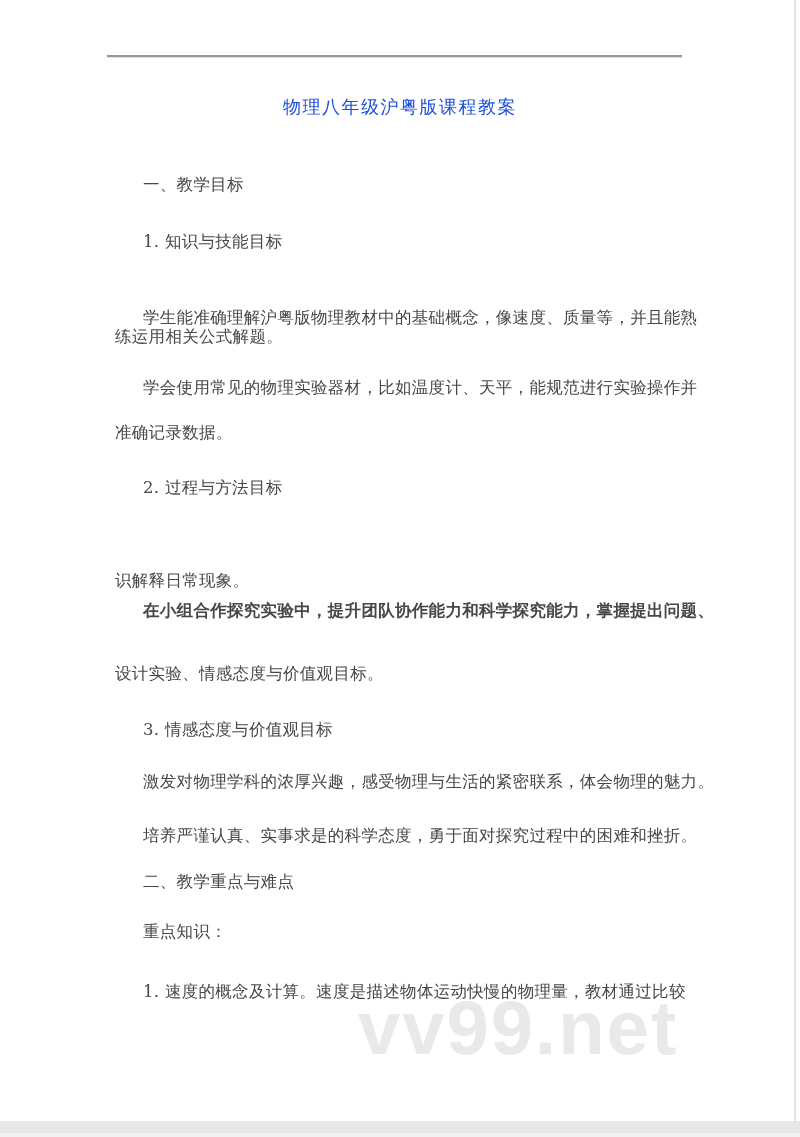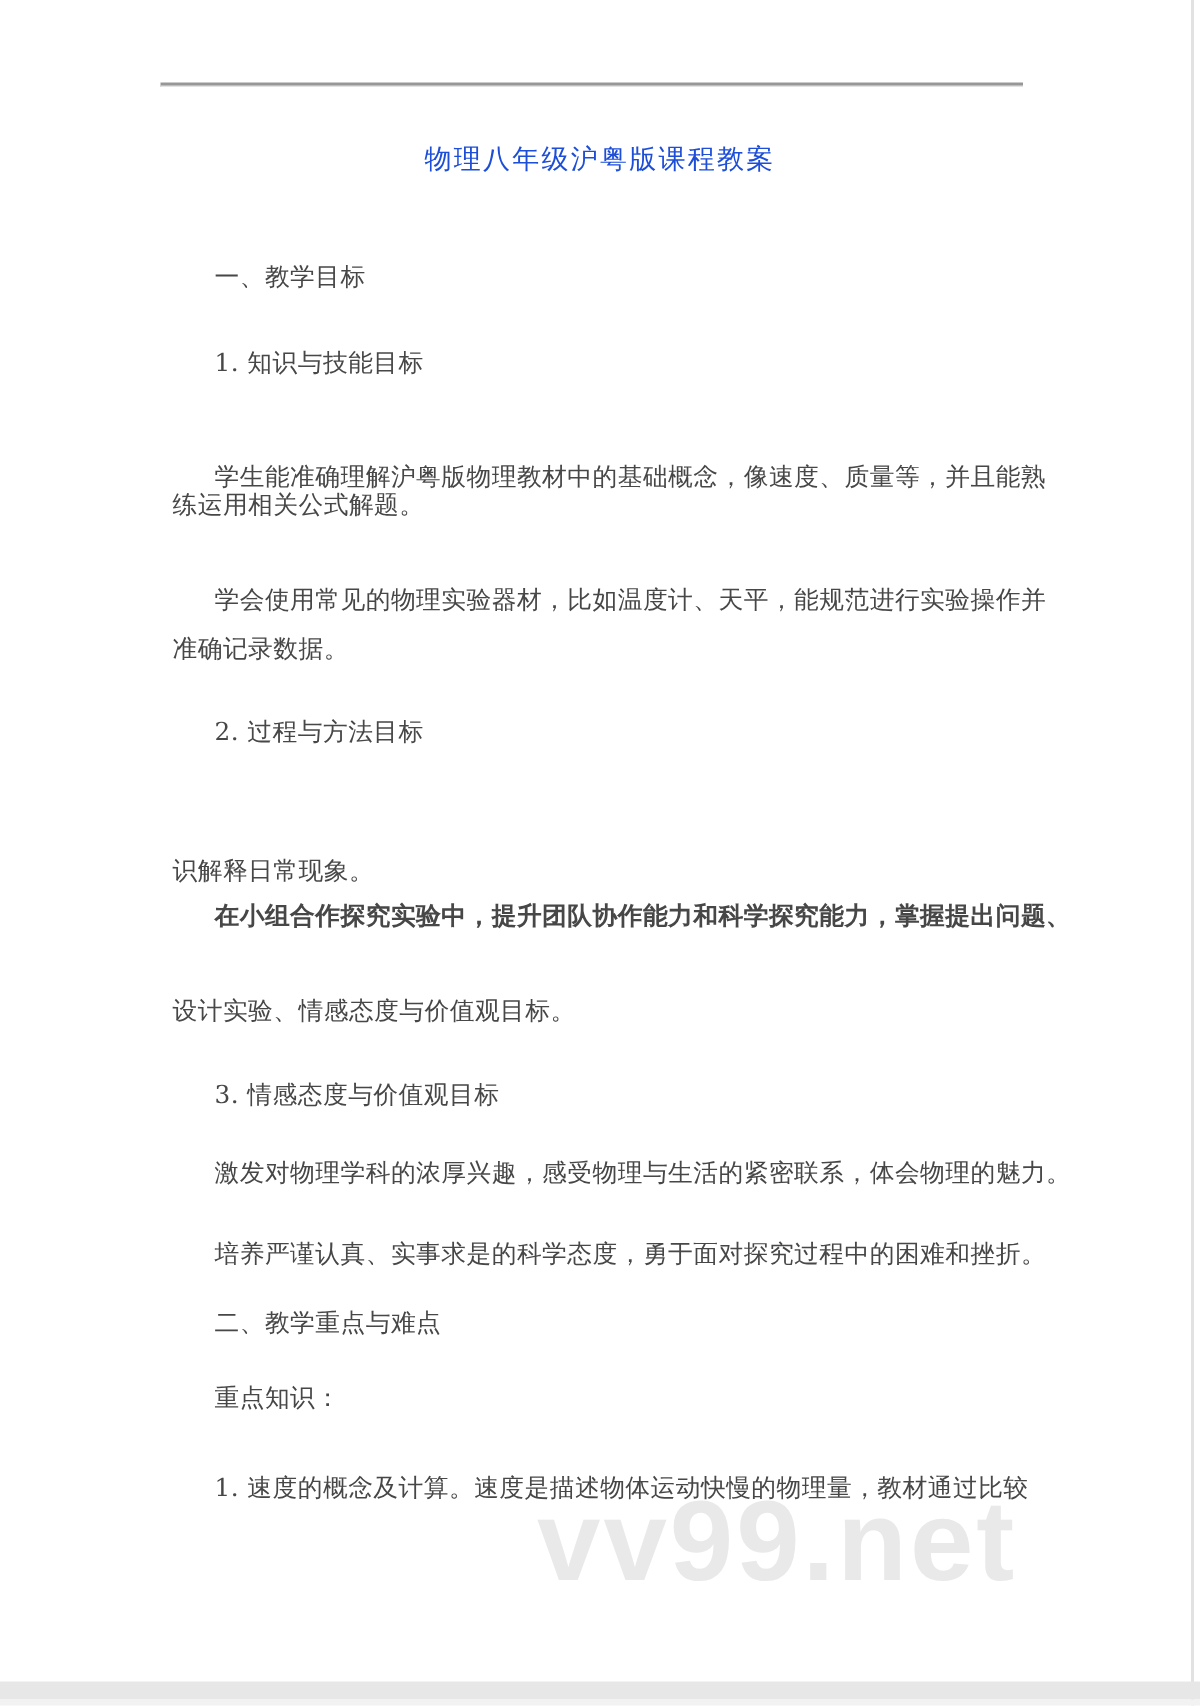--- a/index.html
+++ b/index.html
@@ -52,21 +52,21 @@
 <div class="page">
   <div class="top-rule"></div>
   <div class="right-edge"></div>
   <div class="watermark">vv99.net</div>
   <div id="text-layer">
       <div class="line title" style="top: 95px;">物理八年级沪粤版课程教案</div>
       <div class="line first" style="top: 176px;">一、教学目标</div>
       <div class="line first" style="top: 233px;">1. 知识与技能目标</div>
       <div class="line first" style="top: 284px; margin-top: 25px;">学生能准确理解沪粤版物理教材中的基础概念，像速度、质量等，并且能熟</div>
       <div class="line cont" style="top: 328px;">练运用相关公式解题。</div>
-      <div class="line first" style="top: 379px; margin-top: 12px;">学会使用常见的物理实验器材，比如温度计、天平，能规范进行实验操作并</div>
+      <div class="line first" style="top: 379px;">学会使用常见的物理实验器材，比如温度计、天平，能规范进行实验操作并</div>
       <div class="line cont" style="top: 424px;">准确记录数据。</div>
       <div class="line first" style="top: 479px;">2. 过程与方法目标</div>
       <div class="line cont" style="top: 572px;">识解释日常现象。</div>
       <div class="line first" style="top: 602px; font-weight: bold;">在小组合作探究实验中，提升团队协作能力和科学探究能力，掌握提出问题、</div>
       <div class="line cont" style="top: 665px;">设计实验、情感态度与价值观目标。</div>
       <div class="line first" style="top: 721px;">3. 情感态度与价值观目标</div>
       <div class="line first" style="top: 773px;">激发对物理学科的浓厚兴趣，感受物理与生活的紧密联系，体会物理的魅力。</div>
       <div class="line first" style="top: 827px;">培养严谨认真、实事求是的科学态度，勇于面对探究过程中的困难和挫折。</div>
       <div class="line first" style="top: 873px;">二、教学重点与难点</div>
       <div class="line first" style="top: 923px;">重点知识：</div>

